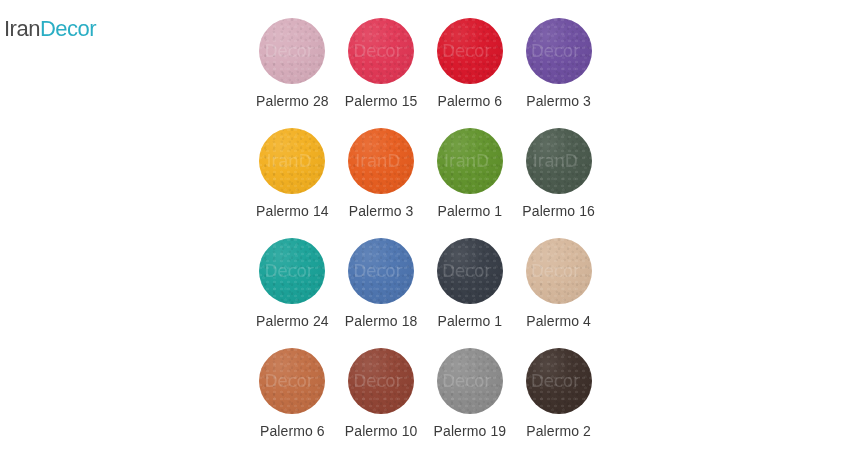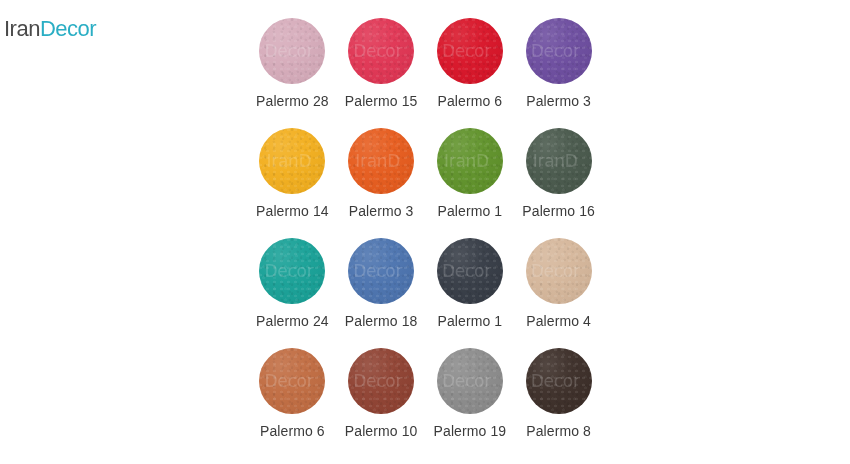--- a/index.html
+++ b/index.html
@@ -205,15 +205,15 @@
     <div class="swatch-cell">
       <div class="swatch-disc" style="background: rgb(138, 138, 138);">
         <div class="swatch-watermark">Decor</div>
       </div>
       <div class="swatch-label">Palermo 19</div>
     </div>
     <div class="swatch-cell">
       <div class="swatch-disc" style="background: rgb(58, 44, 38);">
         <div class="swatch-watermark">Decor</div>
       </div>
-      <div class="swatch-label">Palermo 8</div>
+      <div class="swatch-label">Palermo 2</div>
     </div>
   </div>
 
 </body></html>

